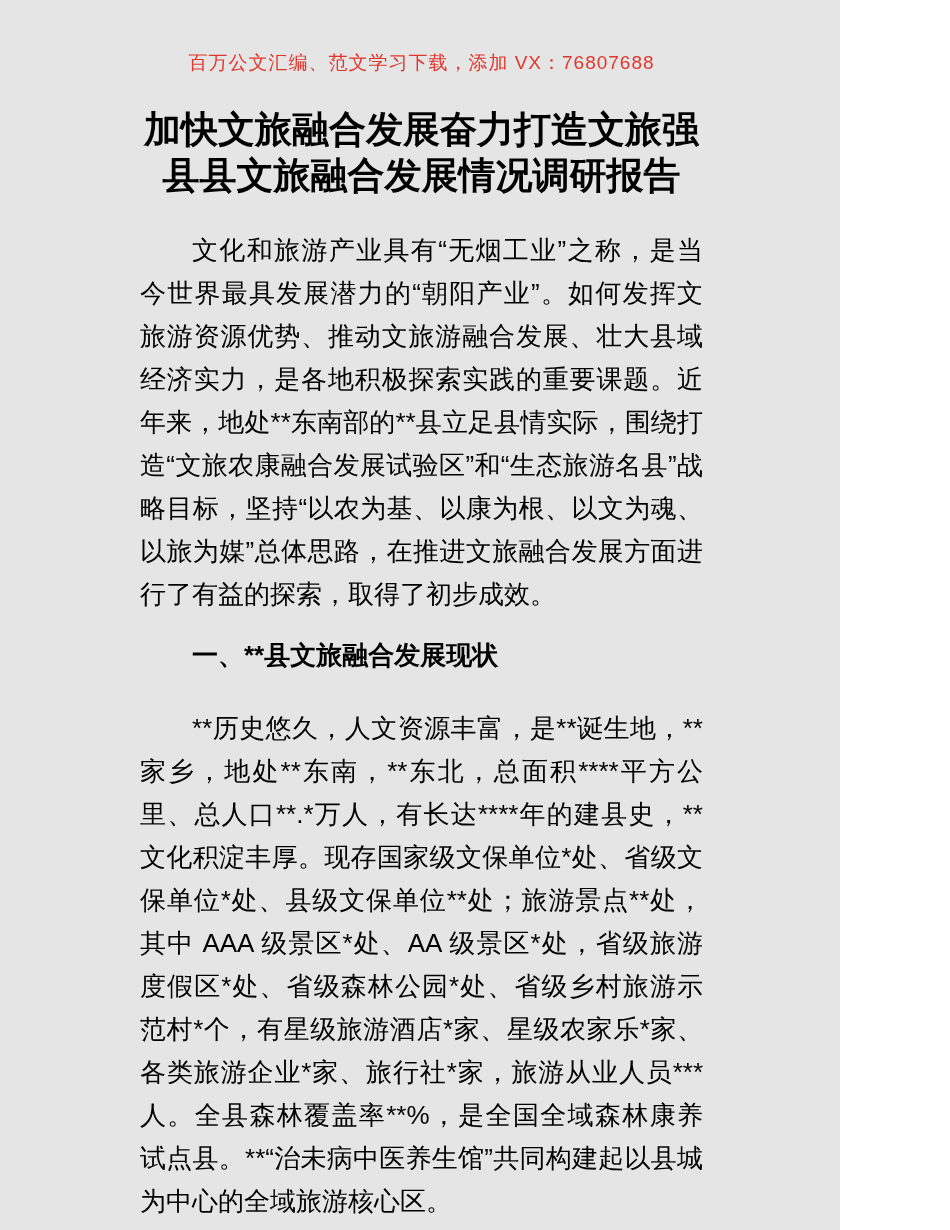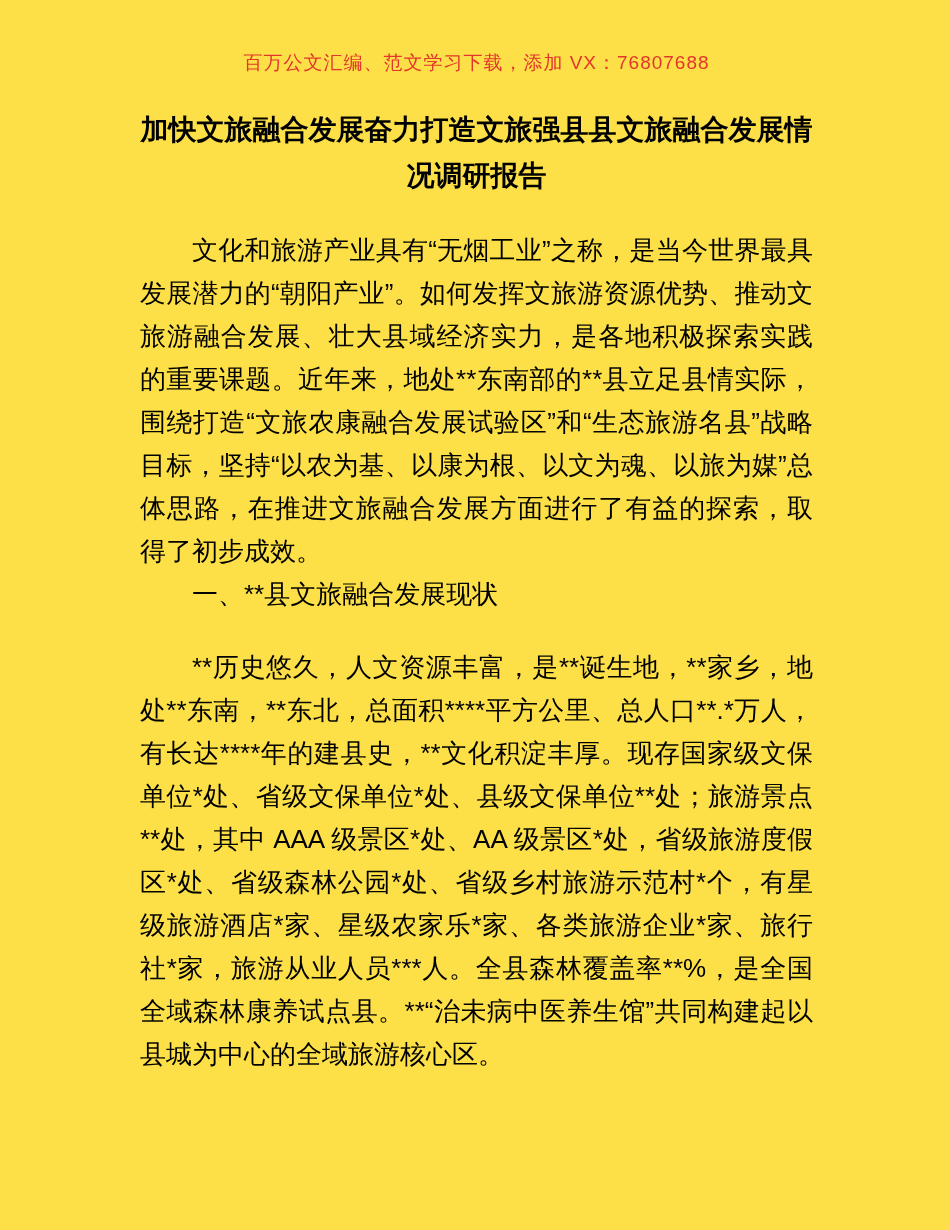--- a/index.html
+++ b/index.html
@@ -2,56 +2,56 @@
 <html><head>
 <meta charset="utf-8">
 <style>
   html, body {
     margin: 0;
     padding: 0;
     background: #ffffff;
   }
   .page {
     position: relative;
-    width: 950px;
+    width: 840px;
     height: 1230px;
     box-sizing: border-box;
-    background: #fde047;
+    background: #e5e5e5;
     color: #000000;
     font-family: "Liberation Sans", "DejaVu Sans", sans-serif;
     padding: 49px 137px 0 140px;
     overflow: hidden;
   }
   .notice {
     text-align: center;
     font-size: 19px;
     line-height: 28px;
     letter-spacing: 1px;
     white-space: nowrap;
   }
   .title {
     margin: 30px 0 16px 0;
-    font-size: 28px;
+    font-size: 37px;
     line-height: 46px;
     font-weight: bold;
     text-align: center;
   }
   .para {
     margin: 30px 0 0 0;
     font-size: 26px;
     line-height: 43px;
     text-align: justify;
     text-justify: inter-ideograph;
     text-indent: 2em;
   }
   .heading {
-    margin: 0 0;
+    margin: 18px 0;
     font-size: 26px;
     line-height: 43px;
-    font-weight: normal;
+    font-weight: bold;
     text-indent: 2em;
   }
 </style>
 </head>
 <body>
 
 <div class="page">
 
   <div class="notice" style="color: rgb(226, 53, 43);">百万公文汇编、范文学习下载，添加 VX：76807688</div>
 

